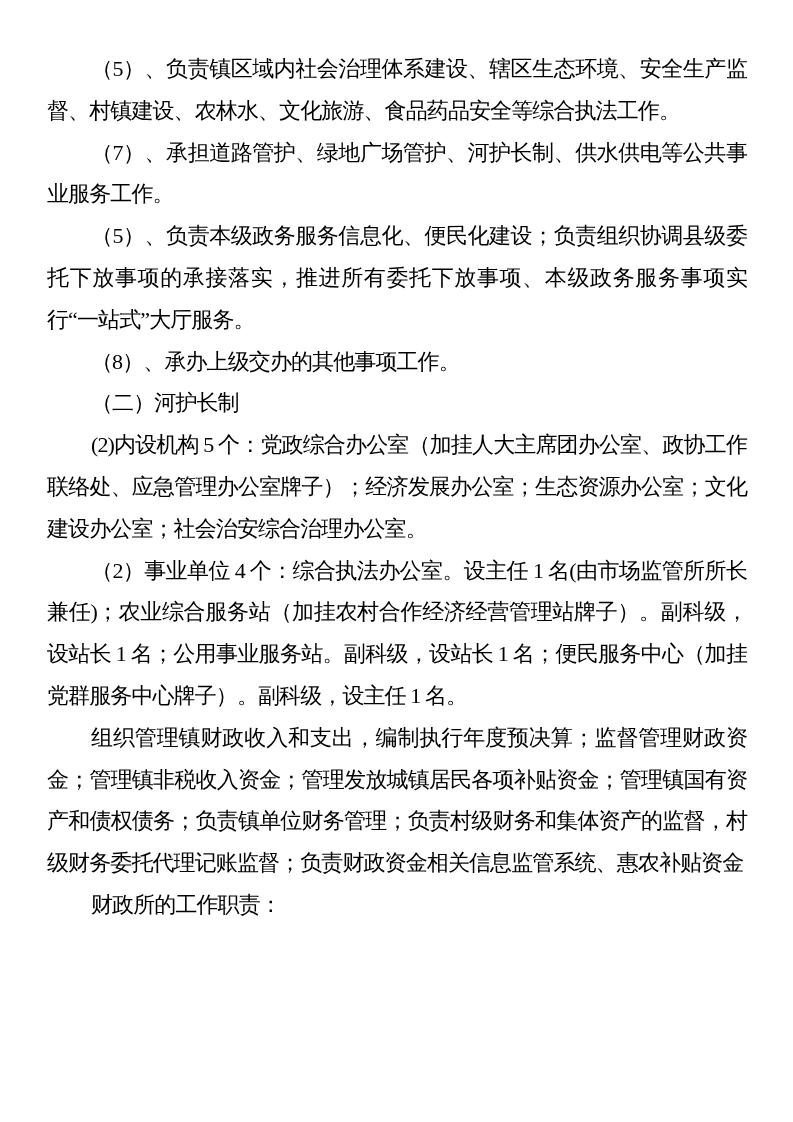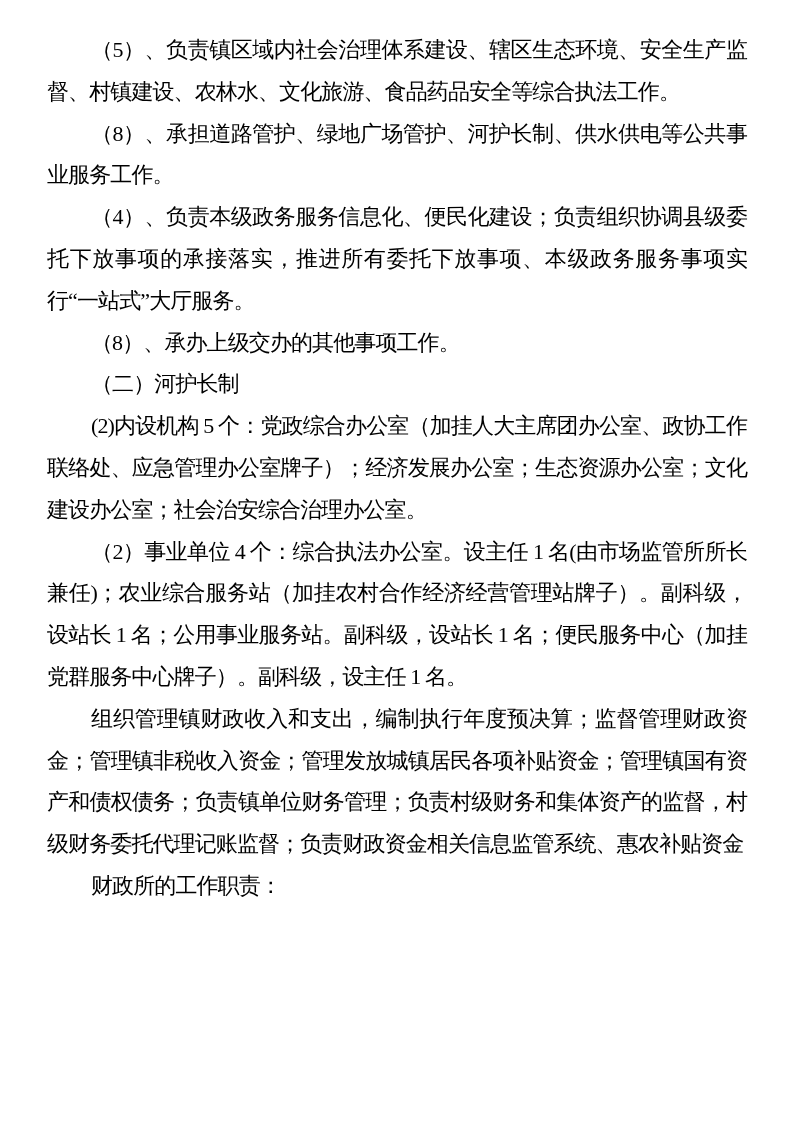--- a/index.html
+++ b/index.html
@@ -14,43 +14,43 @@
   }
   .doc-page {
     position: relative;
     width: 793px;
     height: 1122px;
     background: #ffffff;
   }
   .doc-content {
     position: absolute;
     left: 47px;
-    top: 29px;
+    top: 48px;
     width: 700px;
     color: #000000;
     font-family: "Liberation Serif", "DejaVu Serif", serif;
     font-size: 22px;
     line-height: 41.8px;
     letter-spacing: -0.9px;
     text-align: justify;
   }
   .doc-content p {
     margin: 0;
     padding: 0;
     text-indent: 2em;
   }
 </style>
 </head>
 <body>
 
 <div class="doc-page">
   <div class="doc-content">
     <p>（5）、负责镇区域内社会治理体系建设、辖区生态环境、安全生产监督、村镇建设、农林水、文化旅游、食品药品安全等综合执法工作。</p>
-    <p>（8）、承担道路管护、绿地广场管护、河护长制、供水供电等公共事业服务工作。</p>
-    <p>（4）、负责本级政务服务信息化、便民化建设；负责组织协调县级委托下放事项的承接落实，推进所有委托下放事项、本级政务服务事项实行“一站式”大厅服务。</p>
+    <p>（7）、承担道路管护、绿地广场管护、河护长制、供水供电等公共事业服务工作。</p>
+    <p>（5）、负责本级政务服务信息化、便民化建设；负责组织协调县级委托下放事项的承接落实，推进所有委托下放事项、本级政务服务事项实行“一站式”大厅服务。</p>
     <p>（8）、承办上级交办的其他事项工作。</p>
     <p>（二）河护长制</p>
     <p>(2)内设机构 5 个：党政综合办公室（加挂人大主席团办公室、政协工作联络处、应急管理办公室牌子）；经济发展办公室；生态资源办公室；文化建设办公室；社会治安综合治理办公室。</p>
     <p>（2）事业单位 4 个：综合执法办公室。设主任 1 名(由市场监管所所长兼任)；农业综合服务站（加挂农村合作经济经营管理站牌子）。副科级，设站长 1 名；公用事业服务站。副科级，设站长 1 名；便民服务中心（加挂党群服务中心牌子）。副科级，设主任 1 名。</p>
     <p>组织管理镇财政收入和支出，编制执行年度预决算；监督管理财政资金；管理镇非税收入资金；管理发放城镇居民各项补贴资金；管理镇国有资产和债权债务；负责镇单位财务管理；负责村级财务和集体资产的监督，村级财务委托代理记账监督；负责财政资金相关信息监管系统、惠农补贴资金</p>
     <p>财政所的工作职责：</p>
   </div>
 </div>
 
 </body></html>

